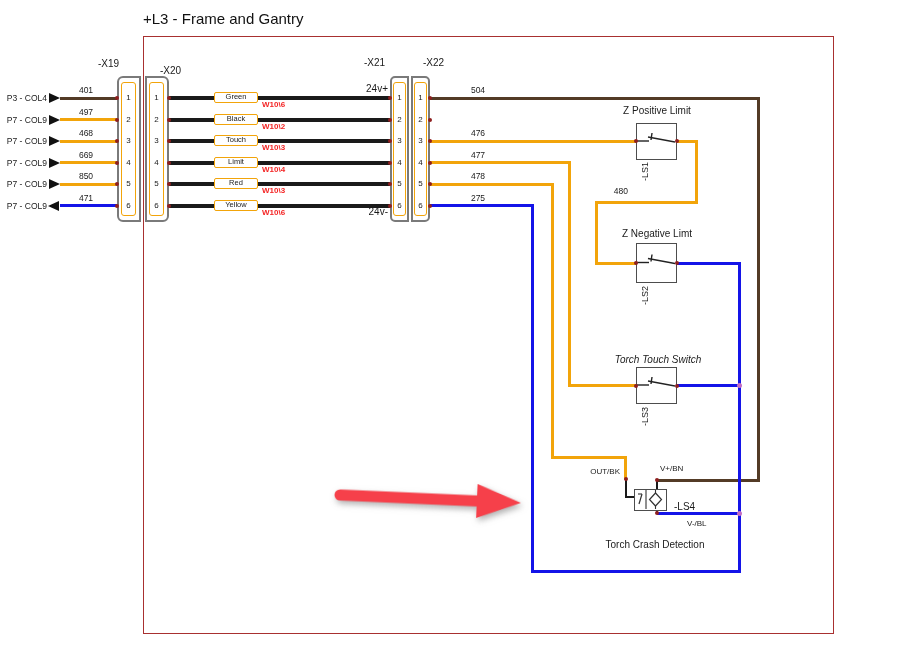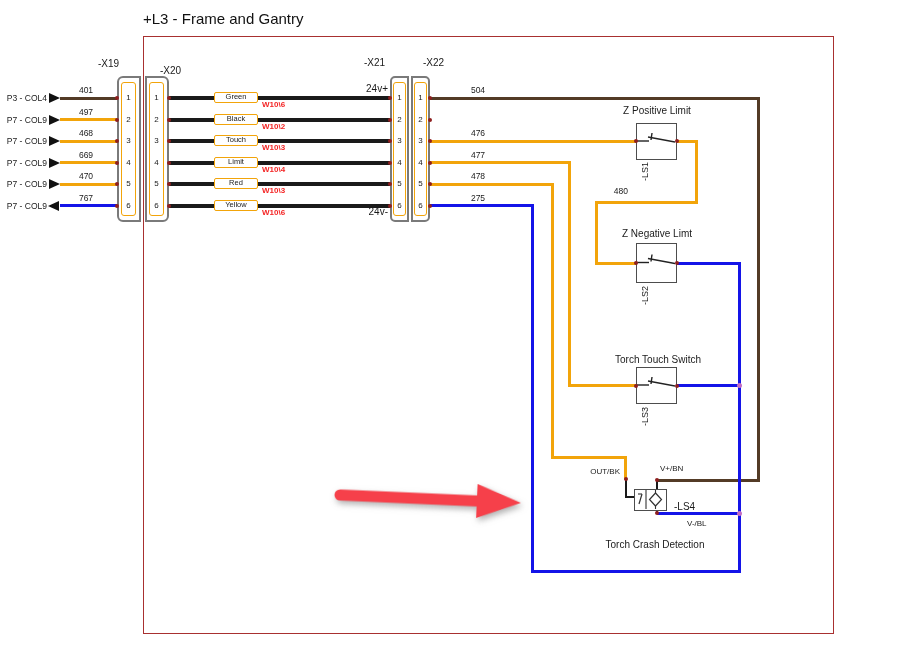--- a/index.html
+++ b/index.html
@@ -62,22 +62,22 @@
   <div class="wire amber" style="left:60px;top:118px;width:58px;height:3px;"></div>
   <div class="wire amber" style="left:60px;top:139.5px;width:58px;height:3px;"></div>
   <div class="wire amber" style="left:60px;top:161px;width:58px;height:3px;"></div>
   <div class="wire amber" style="left:60px;top:182.5px;width:58px;height:3px;"></div>
   <div class="wire blue" style="left:60px;top:204px;width:58px;height:3px;"></div>
 
   <div class="numlbl" style="left:56px;width:60px;top:85px;">401</div>
   <div class="numlbl" style="left:56px;width:60px;top:106.5px;">497</div>
   <div class="numlbl" style="left:56px;width:60px;top:128px;">468</div>
   <div class="numlbl" style="left:56px;width:60px;top:149.5px;">669</div>
-  <div class="numlbl" style="left:56px;width:60px;top:171px;">470</div>
-  <div class="numlbl" style="left:56px;width:60px;top:192.5px;">767</div>
+  <div class="numlbl" style="left:56px;width:60px;top:171px;">850</div>
+  <div class="numlbl" style="left:56px;width:60px;top:192.5px;">471</div>
 
   <div class="connlbl" style="left:98px;top:58px;">-X19</div>
   <div class="connlbl" style="left:160px;top:65px;">-X20</div>
 
   <div class="conn-outer" style="left:117px;top:76px;width:24px;height:146px;border-radius:6px 0 0 6px;"></div>
   <div class="conn-inner" style="left:121px;top:82px;width:15px;height:134px;"></div>
   <div class="conn-outer" style="left:145px;top:76px;width:24px;height:146px;border-radius:0 6px 6px 0;"></div>
   <div class="conn-inner" style="left:149px;top:82px;width:15px;height:134px;"></div>
 
   <div class="pin" style="left:121px;width:15px;top:93px;">1</div>
@@ -195,21 +195,21 @@
   <div class="swlbl" style="left:597px;width:120px;top:228px;">Z Negative Limt</div>
   <div class="swbox" style="left:636px;top:243px;width:41px;height:40px;">
     <svg width="38" height="37" viewBox="0 0 38 37">
       <line x1="0" y1="18.5" x2="12" y2="18.5" stroke="#222" stroke-width="1.4"></line>
       <line x1="15" y1="10.5" x2="14" y2="17.5" stroke="#222" stroke-width="1.4"></line>
       <line x1="11" y1="14.5" x2="38" y2="19.5" stroke="#222" stroke-width="1.4"></line>
     </svg>
   </div>
   <div class="vtag" style="left:640px;top:286px;">-LS2</div>
 
-  <div class="swlbl" style="left:597px;width:122px;top:354px;">Torch Touch Switch</div>
+  <div class="swlbl" style="left:597px;width:122px;top:354px;font-style:italic;">Torch Touch Switch</div>
   <div class="swbox" style="left:636px;top:367px;width:41px;height:37px;">
     <svg width="38" height="34" viewBox="0 0 38 34">
       <line x1="0" y1="17" x2="12" y2="17" stroke="#222" stroke-width="1.4"></line>
       <line x1="15" y1="9" x2="14" y2="16" stroke="#222" stroke-width="1.4"></line>
       <line x1="11" y1="13" x2="38" y2="18" stroke="#222" stroke-width="1.4"></line>
     </svg>
   </div>
   <div class="vtag" style="left:640px;top:407px;">-LS3</div>
 
   <div class="smalllbl" style="left:570px;width:50px;top:467px;text-align:right;">OUT/BK</div>

